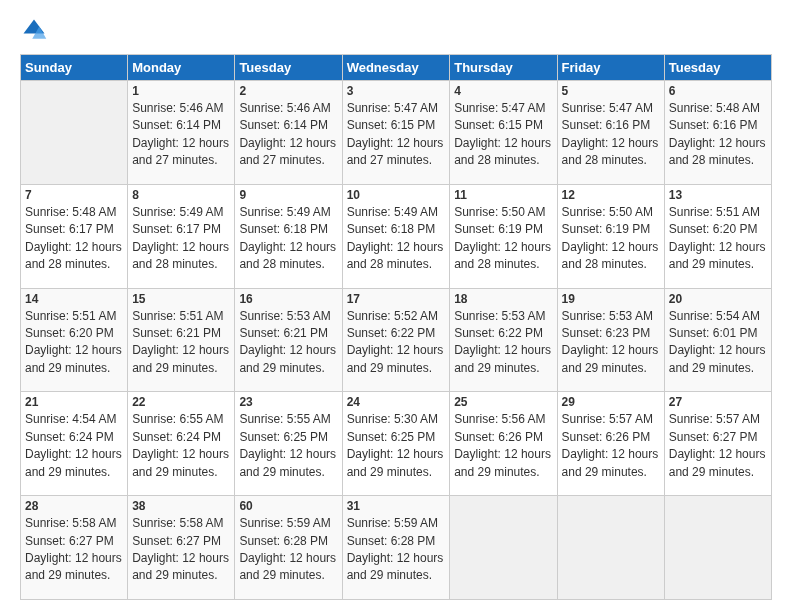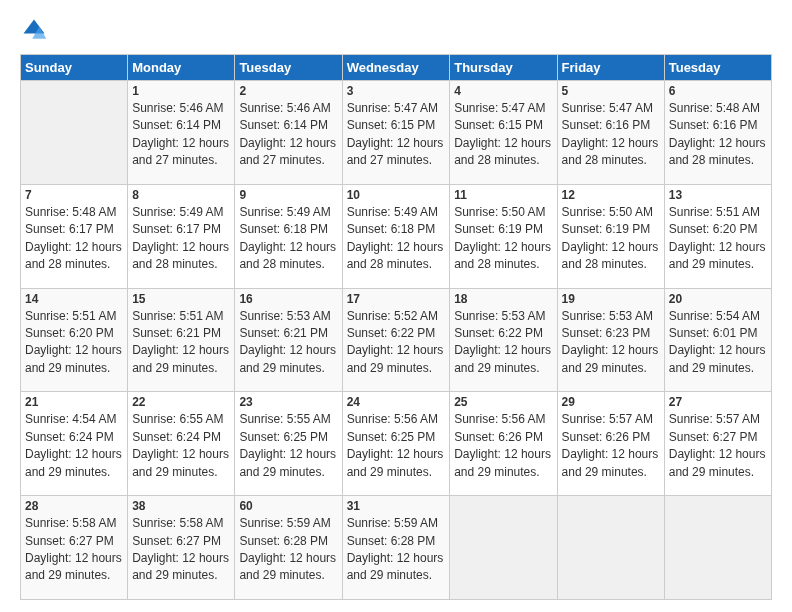--- a/index.html
+++ b/index.html
@@ -300,21 +300,21 @@
           </td>
           <td>
             <span class="day-num">23</span>
             <div class="day-info">Sunrise: 5:55 AM
 Sunset: 6:25 PM
 Daylight: 12 hours
 and 29 minutes.</div>
           </td>
           <td>
             <span class="day-num">24</span>
-            <div class="day-info">Sunrise: 5:56 AM
+            <div class="day-info">Sunrise: 5:30 AM
 Sunset: 6:25 PM
 Daylight: 12 hours
 and 29 minutes.</div>
           </td>
           <td>
             <span class="day-num">25</span>
             <div class="day-info">Sunrise: 5:56 AM
 Sunset: 6:26 PM
 Daylight: 12 hours
 and 29 minutes.</div>

